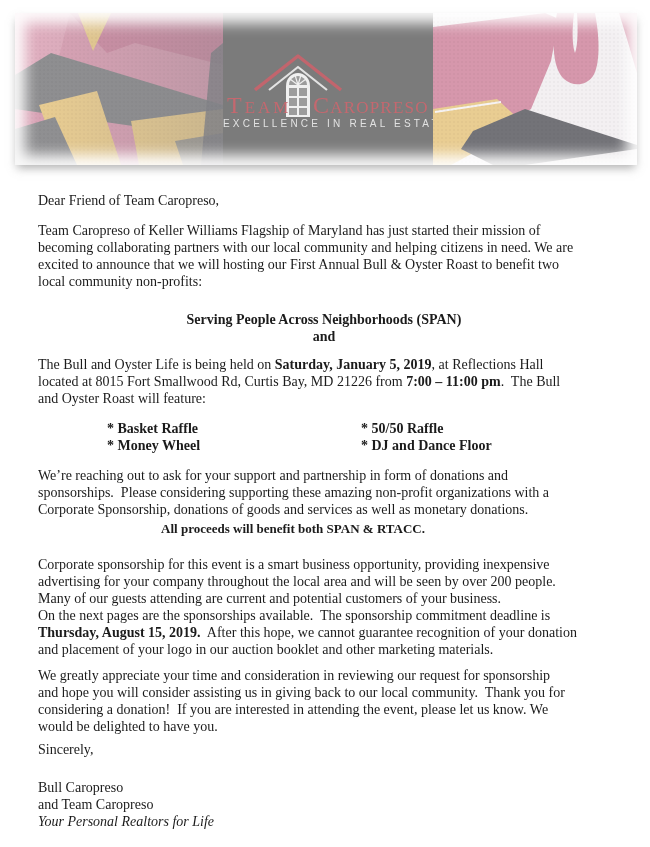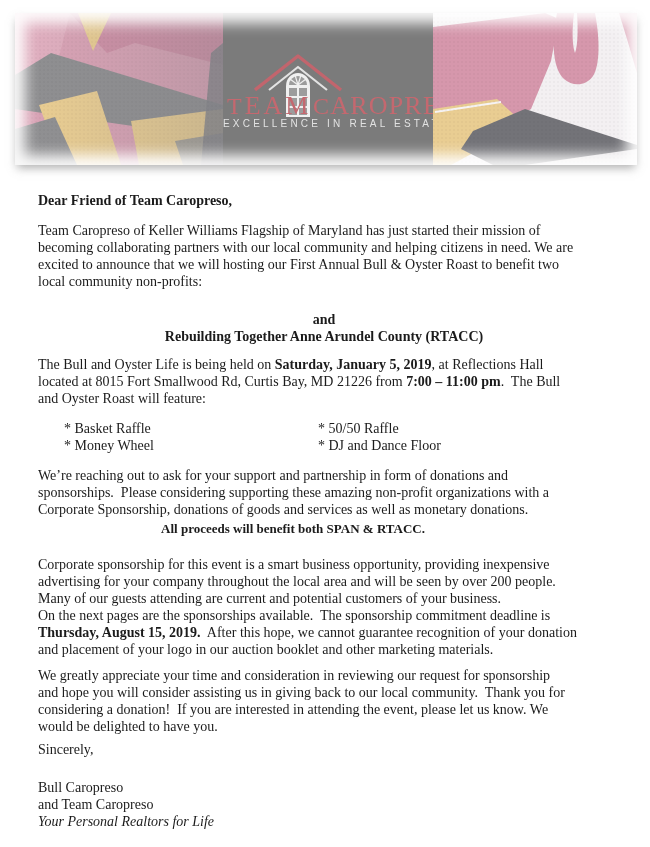--- a/index.html
+++ b/index.html
@@ -27,21 +27,21 @@
   }
   .vignette{
     position:absolute;inset:0;pointer-events:none;
     box-shadow:inset 0 0 14px 10px rgba(255,255,255,.95);
   }
   .house-svg{position:absolute;top:0;left:0;}
   .logo-text{position:absolute;left:0;top:82px;width:210px;height:34px;}
   .logo-word{
     position:absolute;
     font-family:"Liberation Serif","DejaVu Serif",serif;
-    color:#c4686f;font-size:26px;line-height:19px;letter-spacing:3px;
+    color:#c4686f;font-size:17px;line-height:19px;letter-spacing:3px;
     white-space:nowrap;
   }
   .logo-word::first-letter{font-size:24px;}
   .word-team{left:4px;top:1px;}
   .word-caropreso{left:90px;top:1px;letter-spacing:1.2px;}
   .logo-tagline{
     position:absolute;left:0;top:105px;width:210px;
     text-align:center;
     font-family:"Liberation Sans","DejaVu Sans",sans-serif;
     font-size:10px;letter-spacing:3.2px;color:#e2e2e2;
@@ -50,25 +50,25 @@
 
   
   .letter{
     position:absolute;top:165px;left:0;width:650px;
     padding:0 40px 0 38px;box-sizing:border-box;
     font-size:14px;line-height:17px;
   }
   .para{margin:0;white-space:pre-wrap;}
   .b{font-weight:bold;}
   .i{font-style:italic;}
-  .salutation{margin-top:27px;font-weight:bold;}
+  .salutation{margin-top:27px;}
   .intro{margin-top:13px;}
   .beneficiaries{margin-top:21px;text-align:center;font-weight:bold;}
   .event{margin-top:11px;}
-  .features{margin-top:13px;display:flex;font-weight:normal;margin-left:26px;}
+  .features{margin-top:13px;display:flex;font-weight:bold;margin-left:69px;}
   .features .col1{width:254px;}
   .support{margin-top:13px;}
   .proceeds{
     margin-top:1px;text-align:center;font-weight:bold;
     font-size:13px;line-height:20px;transform:translateX(-31px);
   }
   .corporate{margin-top:17px;}
   .appreciation{margin-top:9px;}
   .closing{margin-top:6px;}
   .signature{margin-top:21px;}
@@ -163,22 +163,22 @@
   <div class="letter">
 
     <p class="para salutation">Dear Friend of Team Caropreso,</p>
 
     <p class="para intro">Team Caropreso of Keller Williams Flagship of Maryland has just started their mission of
 becoming collaborating partners with our local community and helping citizens in need. We are
 excited to announce that we will hosting our First Annual Bull &amp; Oyster Roast to benefit two
 local community non-profits:</p>
 
     <div class="beneficiaries">
+      <div>Serving People Across Neighborhoods (SPAN)</div>
       <div>and</div>
-      <div>Rebuilding Together Anne Arundel County (RTACC)</div>
     </div>
 
     <p class="para event"><span>The Bull and Oyster Life is being held on </span><span class="b">Saturday, January 5, 2019</span><span>, at Reflections Hall
 located at 8015 Fort Smallwood Rd, Curtis Bay, MD 21226 from </span><span class="b">7:00 – 11:00 pm</span><span>.  The Bull
 and Oyster Roast will feature:</span></p>
 
     <div class="features">
       <div class="para col1">* Basket Raffle
 * Money Wheel</div>
       <div class="para col2">* 50/50 Raffle

